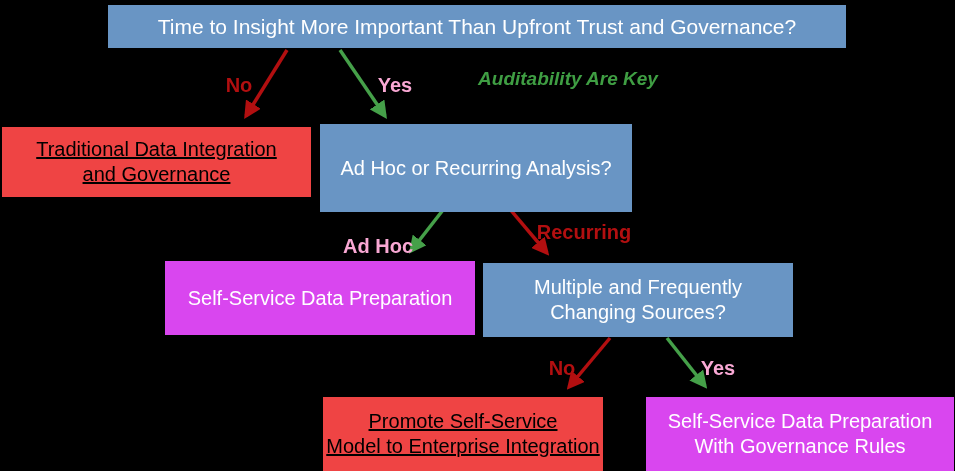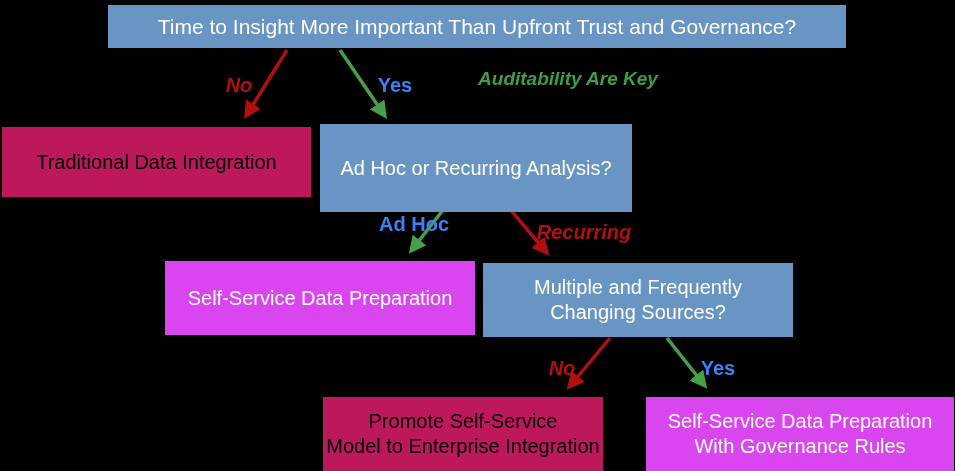--- a/index.html
+++ b/index.html
@@ -21,21 +21,21 @@
     flex-direction: column;
     align-items: center;
     justify-content: center;
     text-align: center;
     font-size: 20px;
     line-height: 25px;
     box-sizing: border-box;
   }
   .node span { display: block; white-space: nowrap; }
   .node.blue  { background: #6995c4; color: #ffffff; }
-  .node.pink  { background: #be185d; color: #000000; }
+  .node.pink  { background: #ef4444; color: #000000; text-decoration: underline; }
   .node.green { background: #d946ef; color: #ffffff; }
 
   #node-q1 { left: 108px; top: 5px;  width: 738px; height: 43px; font-size: 21px; }
   #node-traditional { left: 2px;   top: 127px; width: 309px; height: 70px; }
   #node-q2          { left: 320px; top: 124px; width: 312px; height: 88px; }
   #node-ssdp        { left: 165px; top: 261px; width: 310px; height: 74px; }
   #node-q3          { left: 483px; top: 263px; width: 310px; height: 74px; }
   #node-promote     { left: 323px; top: 397px; width: 280px; height: 74px; }
   #node-ssdp-gov    { left: 646px; top: 397px; width: 308px; height: 74px; }
 
@@ -49,26 +49,26 @@
   .arrow-red   { stroke: #b20f10; stroke-width: 3.5; fill: none; }
   .arrow-green { stroke: #45a049; stroke-width: 3.5; fill: none; }
 
   .edge-label {
     position: absolute;
     transform: translate(-50%, -50%);
     font-size: 20px;
     font-weight: bold;
     white-space: nowrap;
   }
-  .edge-label.red   { color: #b20f10; font-style: italic; }
-  .edge-label.green { color: #3b82f6; }
+  .edge-label.red   { color: #b20f10; }
+  .edge-label.green { color: #f9a8d4; }
 
   #label-no1       { left: 239px; top: 85px; }
   #label-yes1      { left: 395px; top: 85px; }
-  #label-adhoc     { left: 378px; top: 224px; margin-left: 36px; }
+  #label-adhoc     { left: 378px; top: 246px; }
   #label-recurring { left: 584px; top: 232px; }
   #label-no2       { left: 562px; top: 368px; }
   #label-yes2      { left: 718px; top: 368px; }
 
   .annotation {
     position: absolute;
     left: 448px; top: 68px;
     width: 240px;
     text-align: center;
     font-size: 19px;
@@ -100,20 +100,21 @@
     <line class="arrow-red" x1="610" y1="338" x2="569" y2="387" marker-end="url(#head-red)"></line>
     <line class="arrow-green" x1="667" y1="338" x2="705" y2="386" marker-end="url(#head-green)"></line>
   </svg>
 
   <div id="node-q1" class="node blue">
     <span>Time to Insight More Important Than Upfront Trust and Governance?</span>
   </div>
 
   <div id="node-traditional" class="node pink">
     <span>Traditional Data Integration</span>
+    <span>and Governance</span>
   </div>
 
   <div id="node-q2" class="node blue">
     <span>Ad Hoc or Recurring Analysis?</span>
   </div>
 
   <div id="node-ssdp" class="node green">
     <span>Self-Service Data Preparation</span>
   </div>
 

